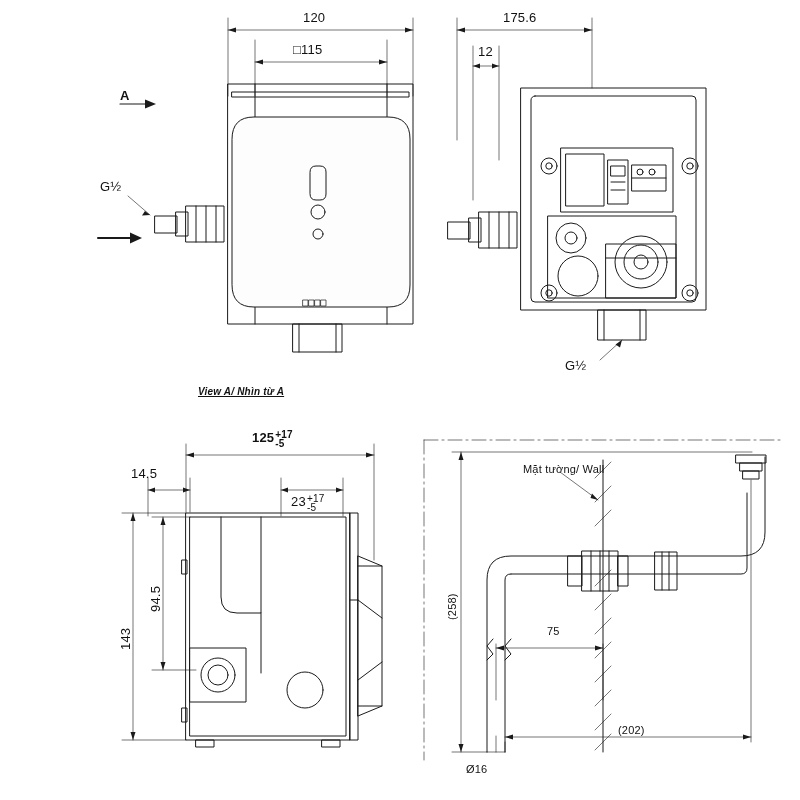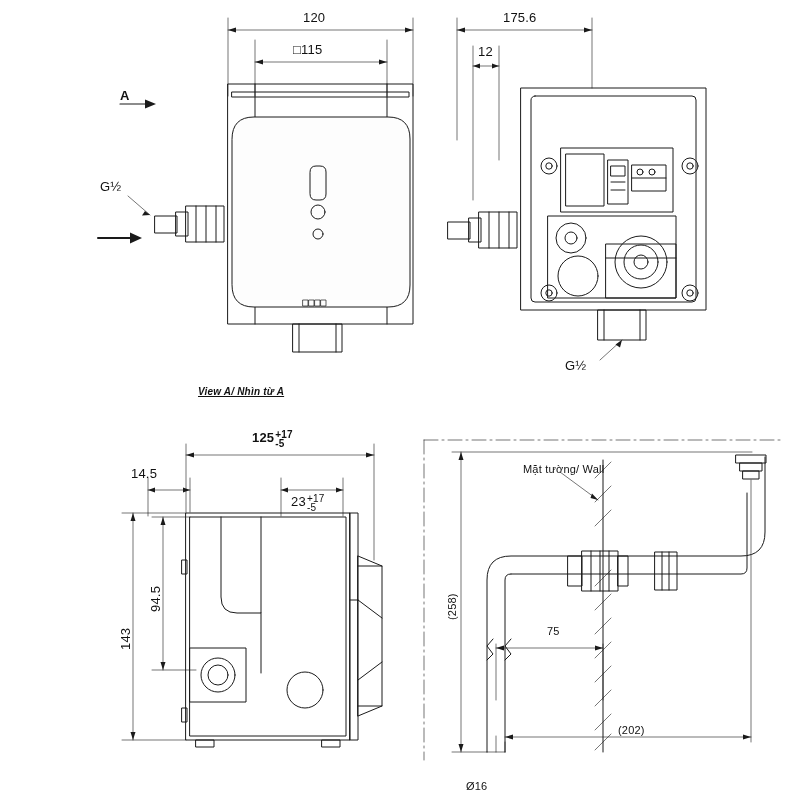--- a/index.html
+++ b/index.html
@@ -291,15 +291,15 @@
 <div class="lbl" style="left:291px;top:466px;margin-top:28px;">
   <span>23</span><span class="frac"><span>+17</span><span>-5</span></span>
 </div>
 <div class="lbl vert" style="left:148px;top:612px;transform:rotate(-90deg);">94.5</div>
 <div class="lbl vert" style="left:118px;top:650px;transform:rotate(-90deg);">143</div>
 
 <div class="lbl sm" style="left:523px;top:463px;">Mặt tường/ Wall</div>
 <div class="lbl vert sm" style="left:446px;top:620px;transform:rotate(-90deg);">(258)</div>
 <div class="lbl sm" style="left:547px;top:625px;">75</div>
 <div class="lbl sm" style="left:618px;top:724px;">(202)</div>
-<div class="lbl sm" style="left:466px;top:780px;text-align:right;">Ø16</div>
+<div class="lbl sm" style="left:466px;top:763px;text-align:right;">Ø16</div>
 
 </div>
 
 </body></html>

